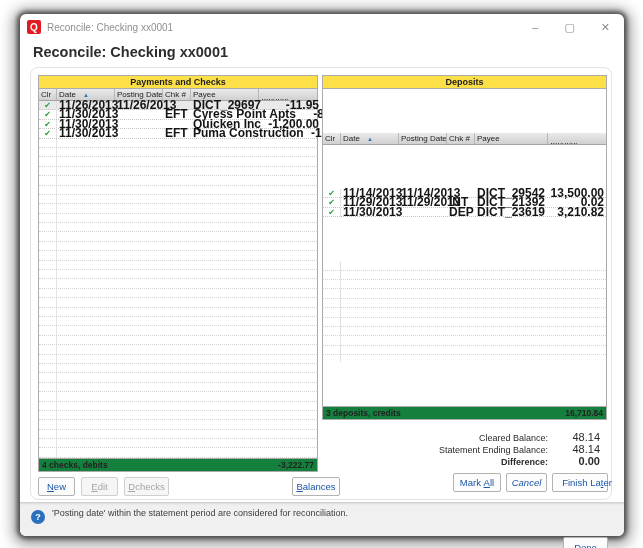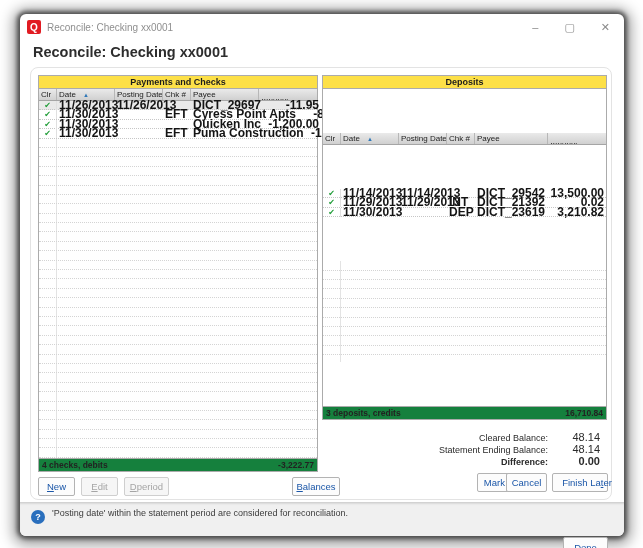--- a/index.html
+++ b/index.html
@@ -55,22 +55,22 @@
   
   .btn { position:absolute; height:19px; border:1px solid #b3b3b3; border-radius:2px;
     background:#fcfcfc; color:#1a56a8; font-size:9.5px; display:flex; align-items:center;
     justify-content:center; white-space:pre; cursor:default; }
   .btn .key { text-decoration:underline; }
   .btn.disabled { color:#a5a5a5; background:#f6f6f6; border-color:#cfcfcf; }
   #btn-new { left:18px; top:463px; width:37px; }
   #btn-edit { left:61px; top:463px; width:37px; }
   #btn-delete { left:104px; top:463px; width:45px; }
   #btn-balances { left:272px; top:463px; width:48px; }
-  #btn-markall { left:457px; top:459px; width:48px; }
-  #btn-cancel { left:486px; top:459px; width:41px; }
+  #btn-markall { left:433px; top:459px; width:48px; }
+  #btn-cancel { left:486px; top:459px; width:41px;font-style:italic; }
   #btn-finishlater { left:532px; top:459px; width:56px;padding-left:14px; }
   
   .footerbar { position:absolute; left:0; top:488px; width:100%; height:34px;
     background:#f0f0f0; border-top:1px solid #d2d2d2; border-radius:0 0 6px 6px;
     box-shadow:inset 0 2px 2px -1px rgba(0,0,0,0.10); }
   .helpicon { position:absolute; left:11px; top:7px; width:14px; height:14px; border-radius:50%;
     background:#2a6fbd; color:#fff; font-size:9px; font-weight:bold; display:flex;
     align-items:center; justify-content:center; }
   .helptext { position:absolute; left:32px; top:5px; font-size:9px; line-height:11px; color:#3c3c3c; }
   #btn-done { left:543px; top:495px; width:45px; height:20px;margin-top:28px; }
@@ -291,21 +291,21 @@
       <span class="svalue">48.14</span>
     </div>
     <div class="srow bold">
       <span class="slabel">Difference:</span>
       <span class="svalue">0.00</span>
     </div>
   </div>
 
   <div class="btn" id="btn-new"><span></span><span class="key">N</span><span>ew</span></div>
   <div class="btn disabled" id="btn-edit"><span></span><span class="key">E</span><span>dit</span></div>
-  <div class="btn disabled" id="btn-delete"><span></span><span class="key">D</span><span>period</span></div>
+  <div class="btn disabled" id="btn-delete"><span></span><span class="key">D</span><span>checks</span></div>
   <div class="btn" id="btn-balances"><span></span><span class="key">B</span><span>alances</span></div>
   <div class="btn" id="btn-markall"><span>Mark </span><span class="key">A</span><span>ll</span></div>
   <div class="btn" id="btn-cancel"><span>Cancel</span></div>
   <div class="btn" id="btn-finishlater"><span>Finish La</span><span class="key">t</span><span>er</span></div>
 
   <div class="footerbar">
     <div class="helpicon">?</div>
     <div class="helptext">
       <div>'Posting date' within the statement period are considered for reconciliation.</div>
     </div>

